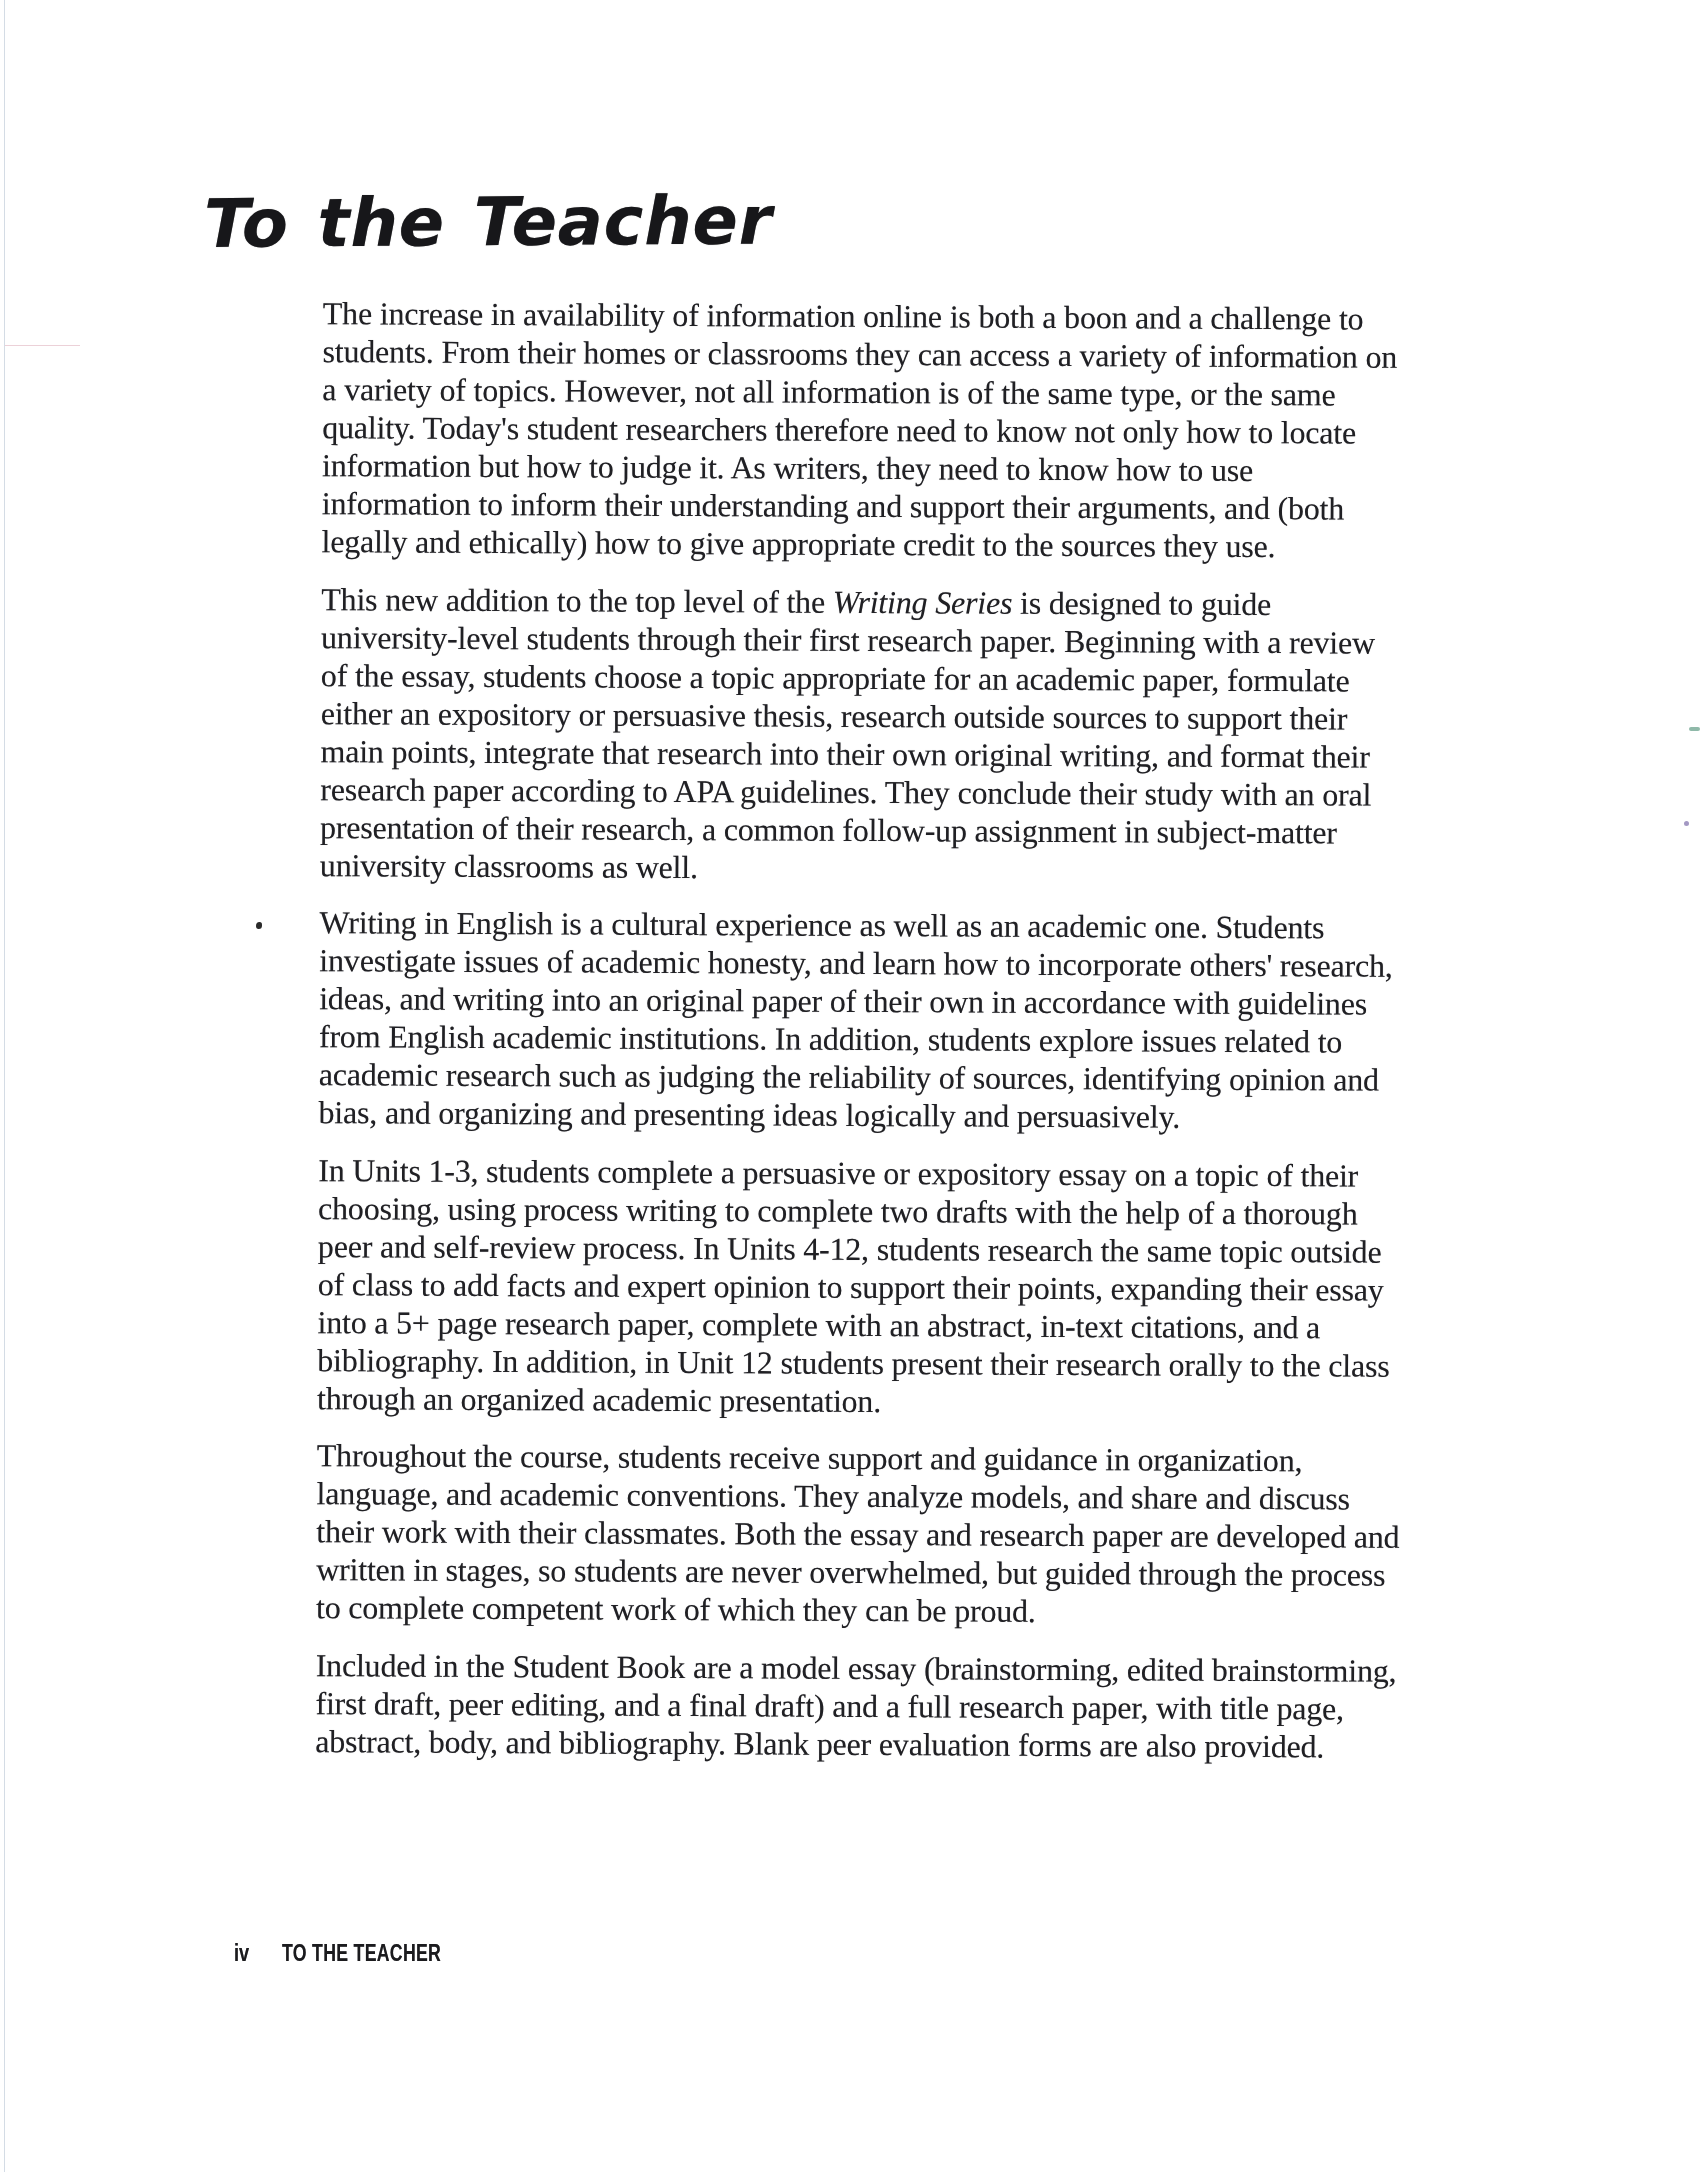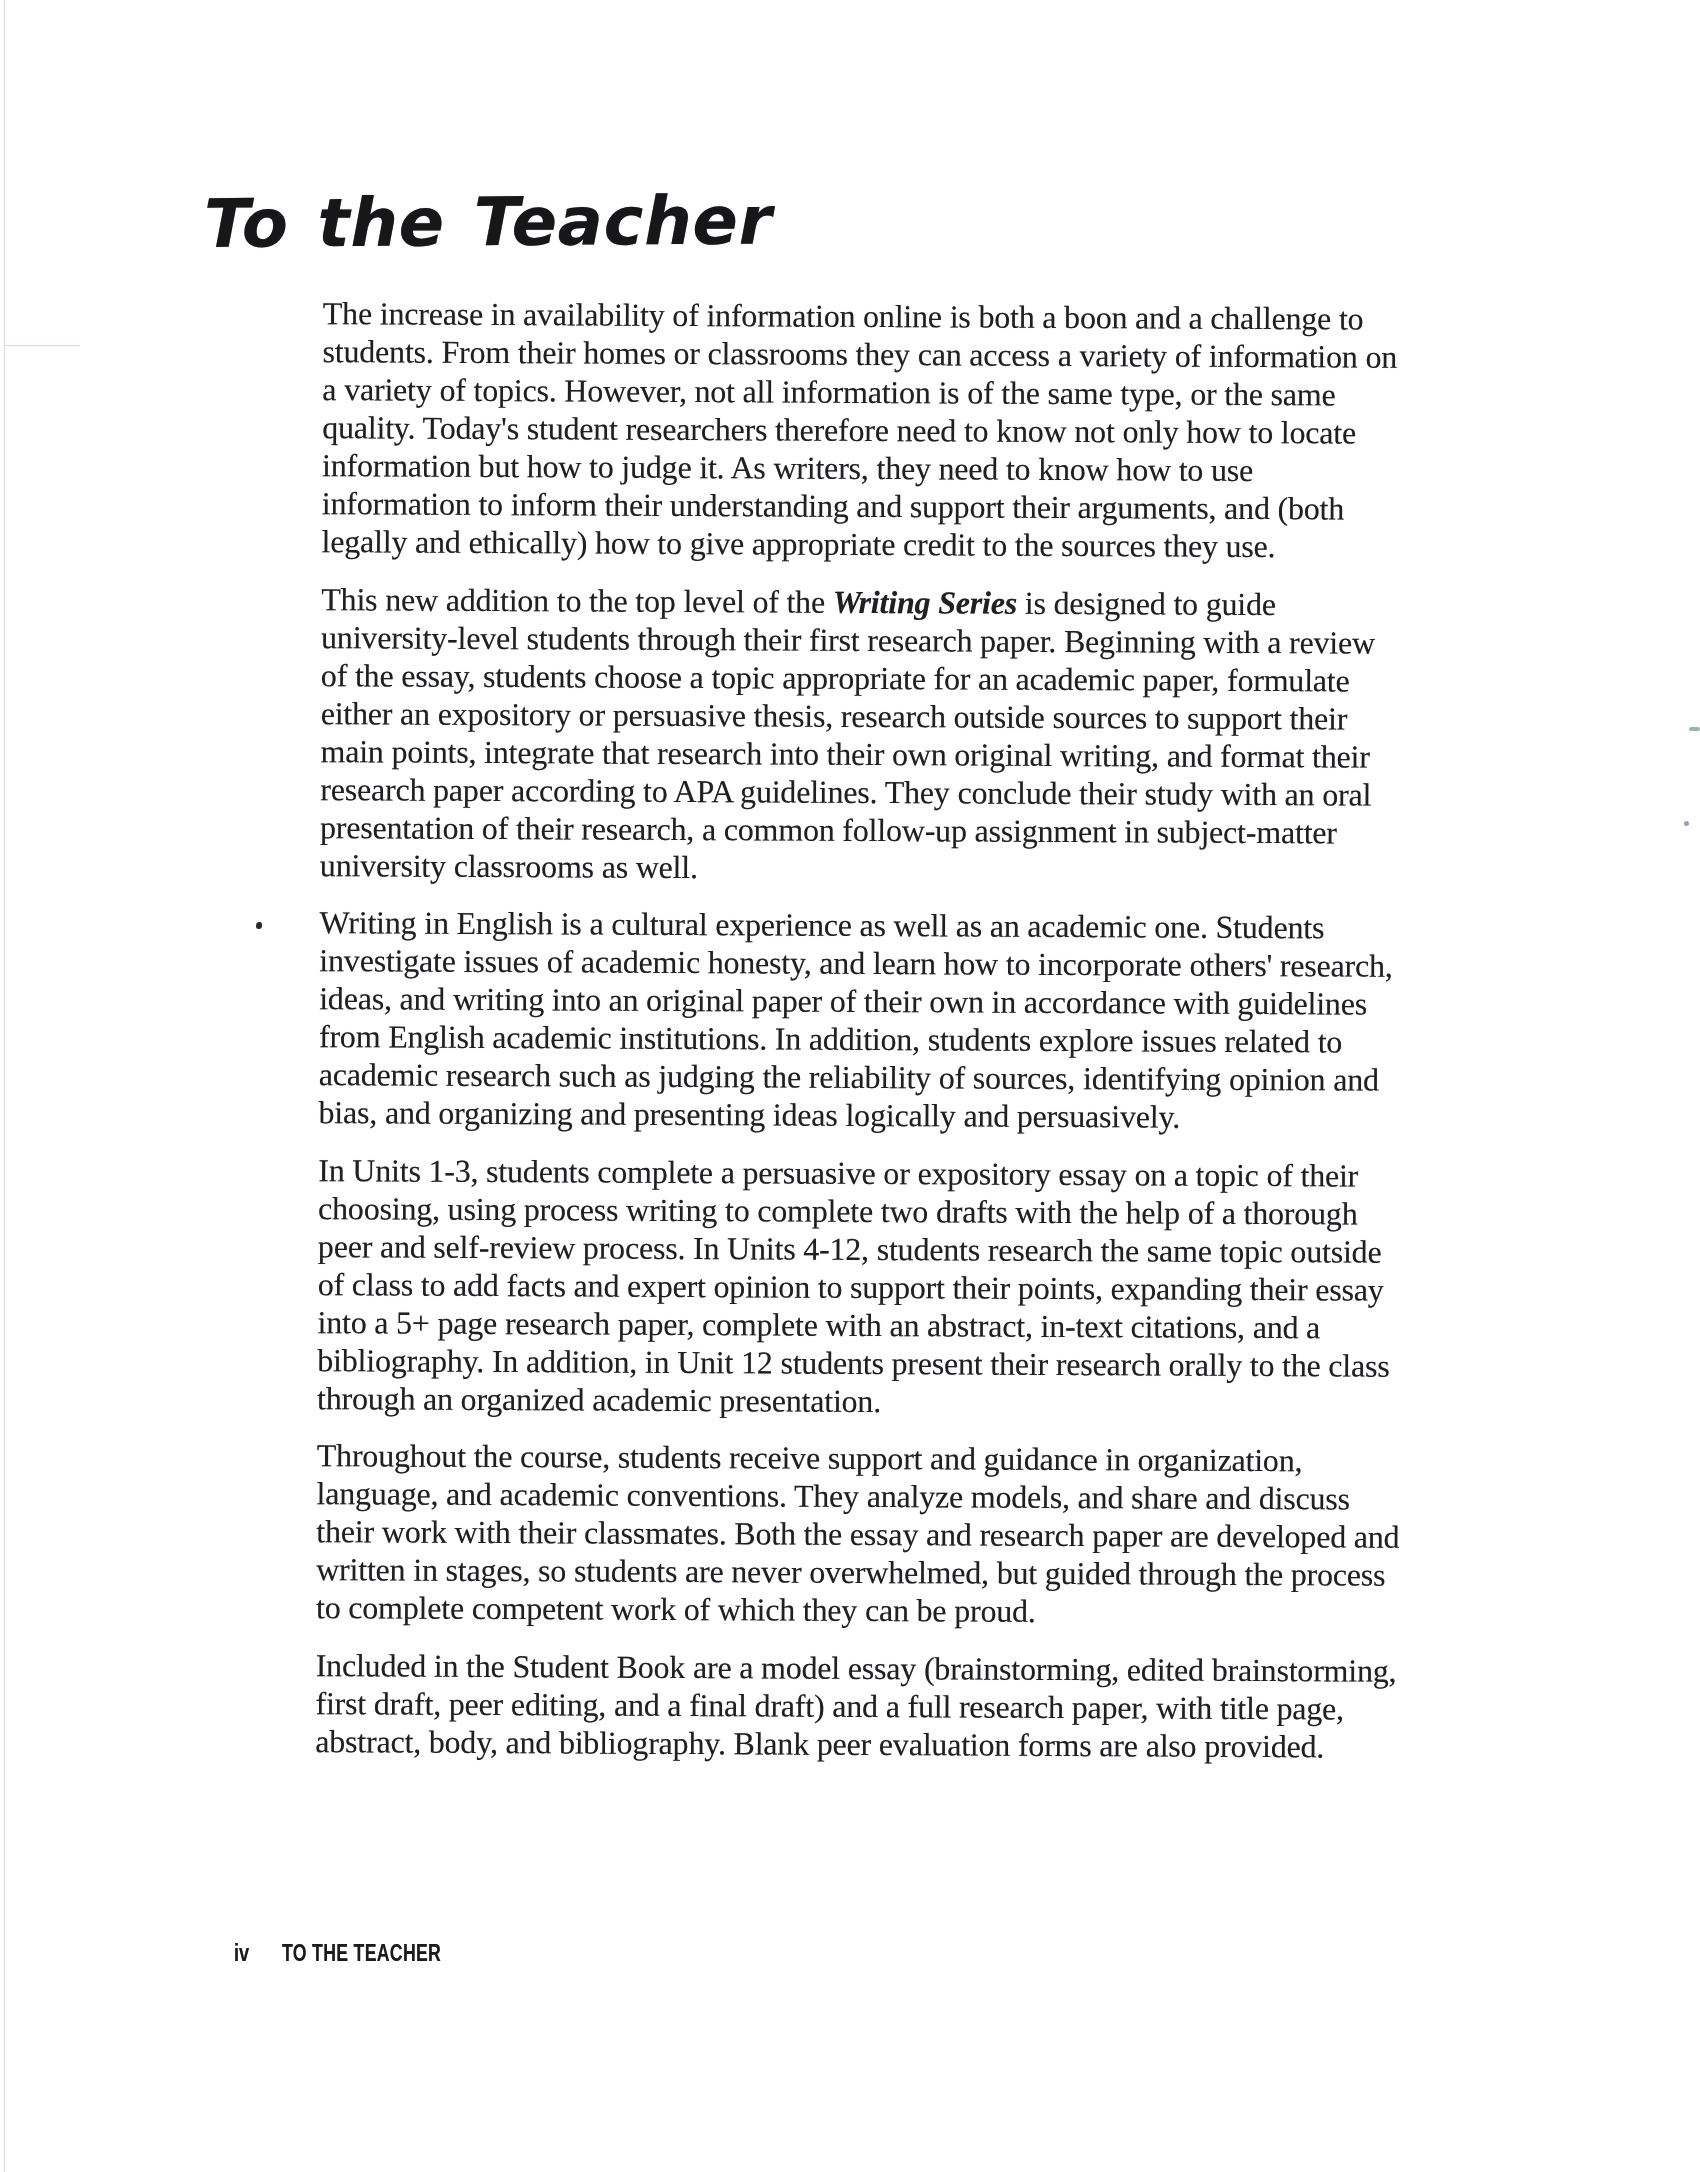--- a/index.html
+++ b/index.html
@@ -63,21 +63,21 @@
     transform:rotate(0.3deg);transform-origin:50% 50%;
     color:var(--ink);
   }
   .body-text p{
     margin:0 0 19.6px 0;
     font-size:32px;line-height:38px;
     letter-spacing:-0.2px;
     text-align:left;
     text-shadow:0 0 0.7px rgba(25,25,30,.4);
   }
-  .body-text em{font-style:italic;font-weight:bold;}
+  .body-text em{font-style:italic;}
   
   .footer{
     position:absolute;left:234px;top:1941px;
     display:flex;align-items:baseline;gap:27.5px;
     font-family:"Liberation Sans",sans-serif;
     font-weight:bold;color:#1b1b1e;
     text-shadow:0 0 0.7px rgba(20,20,20,.5);
   }
   .footer .pagenum{
     font-size:24.6px;line-height:1;

